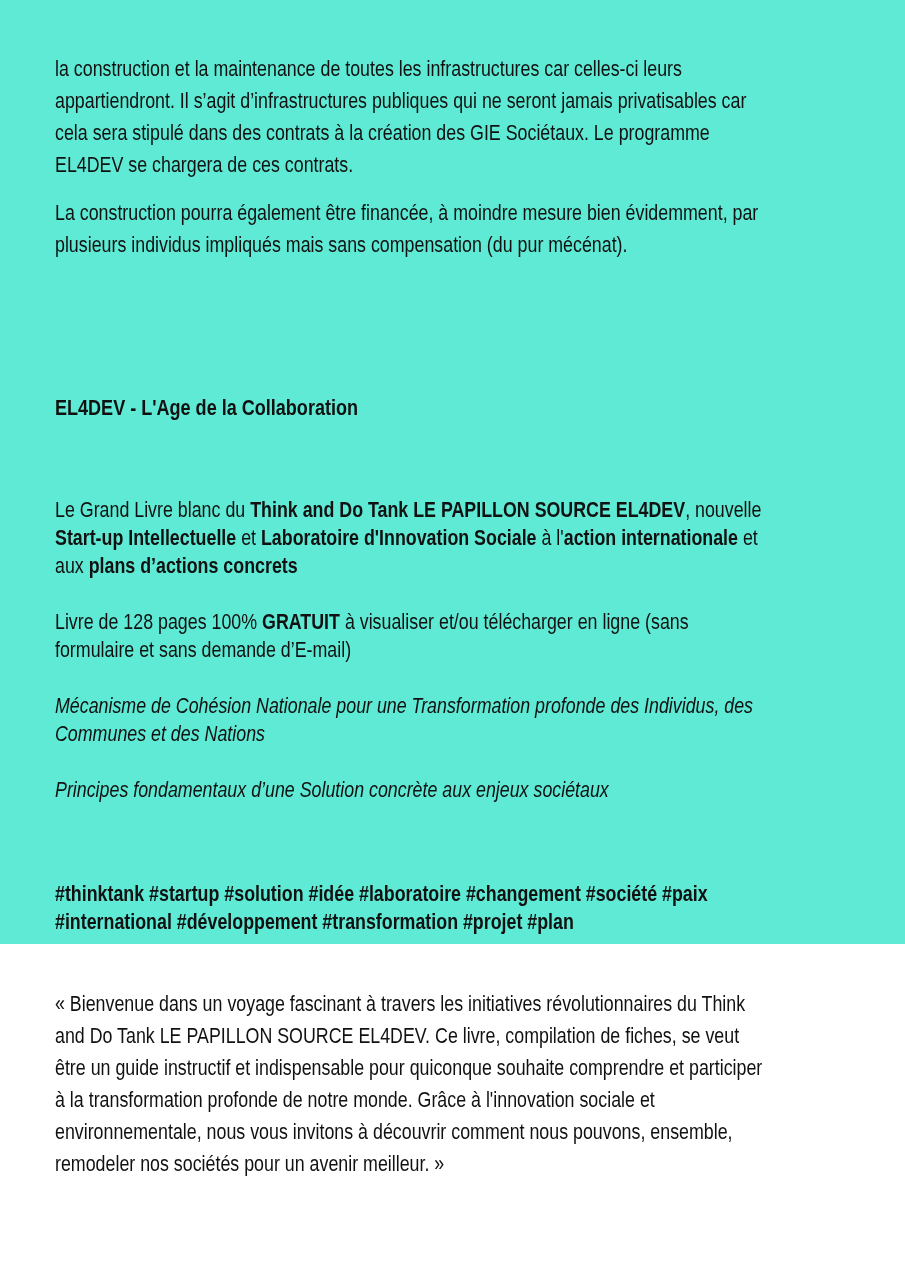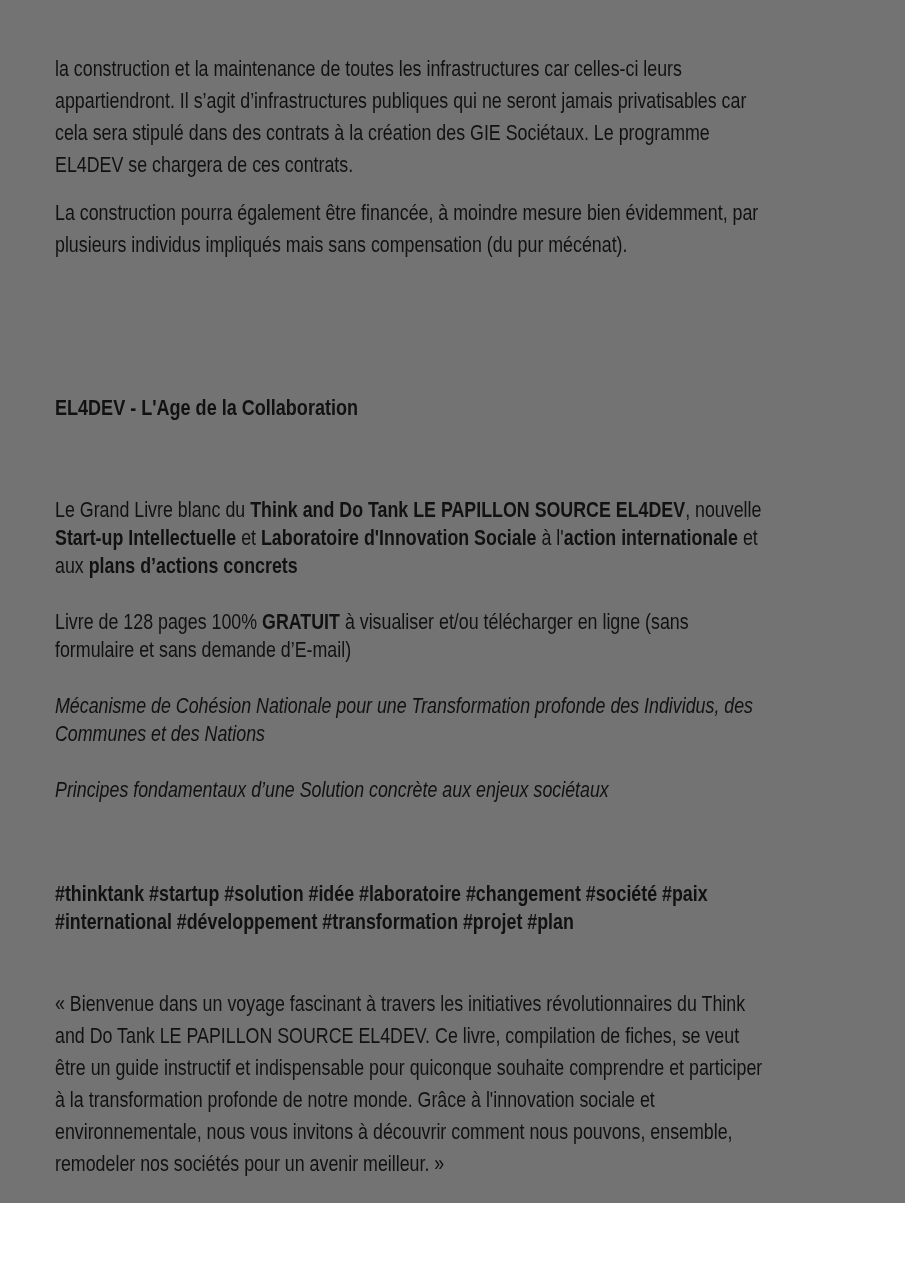--- a/index.html
+++ b/index.html
@@ -1,18 +1,18 @@
 <!DOCTYPE html>
 <html><head>
 <meta charset="utf-8">
 <style>
   html, body { margin: 0; padding: 0; background: #ffffff; }
   body { width: 905px; height: 1280px; position: relative; overflow: hidden;
          font-family: "Liberation Sans", sans-serif; color: #111111; }
-  .page { position: absolute; left: 0; top: 0; width: 905px; height: 1203px; background: #737373; }
+  .page { position: absolute; left: 0; top: 0; width: 905px; height: 944px; background: #5eead4; }
   .line { position: absolute; left: 55px; white-space: nowrap; font-size: 22px; line-height: 26px;
           transform-origin: 0 50%; transform: scaleX(0.81); }
   .b { font-weight: bold; }
   .i { font-style: italic; }
   .heading { font-weight: bold; transform: scaleX(0.82); }
 </style>
 </head>
 <body>
 
 <div class="page">

